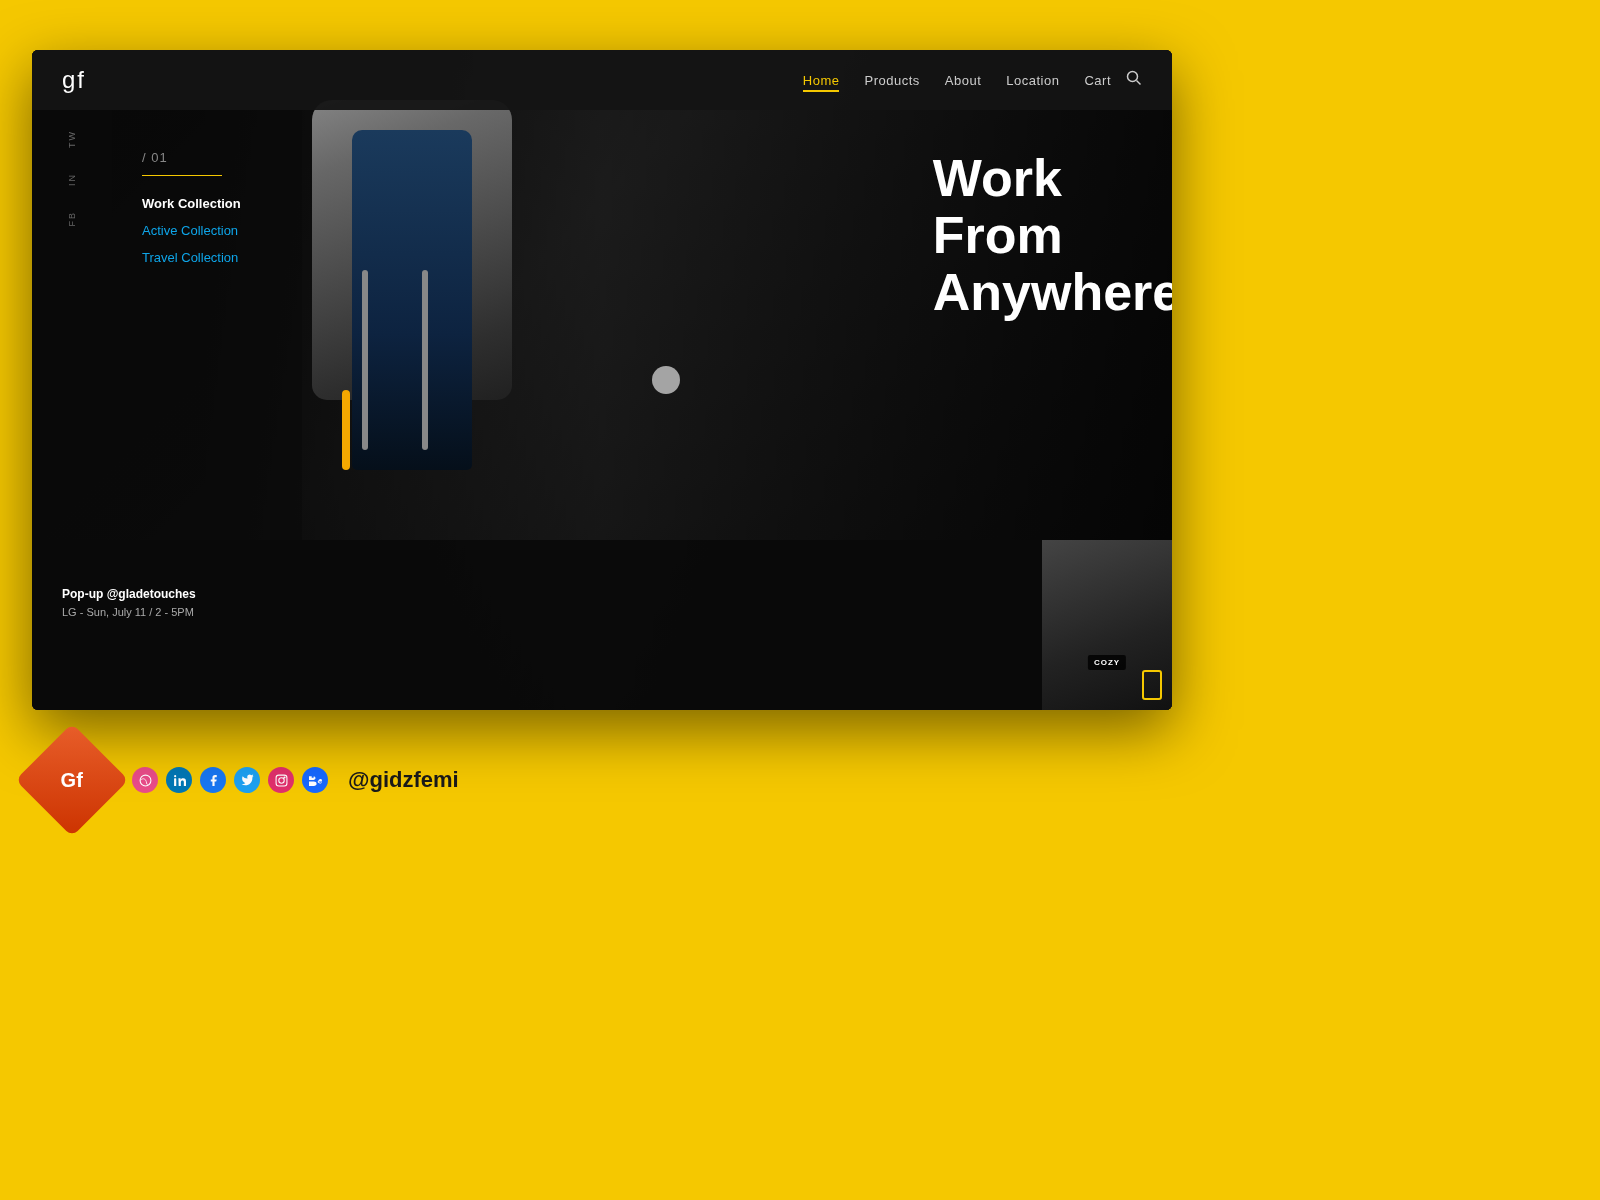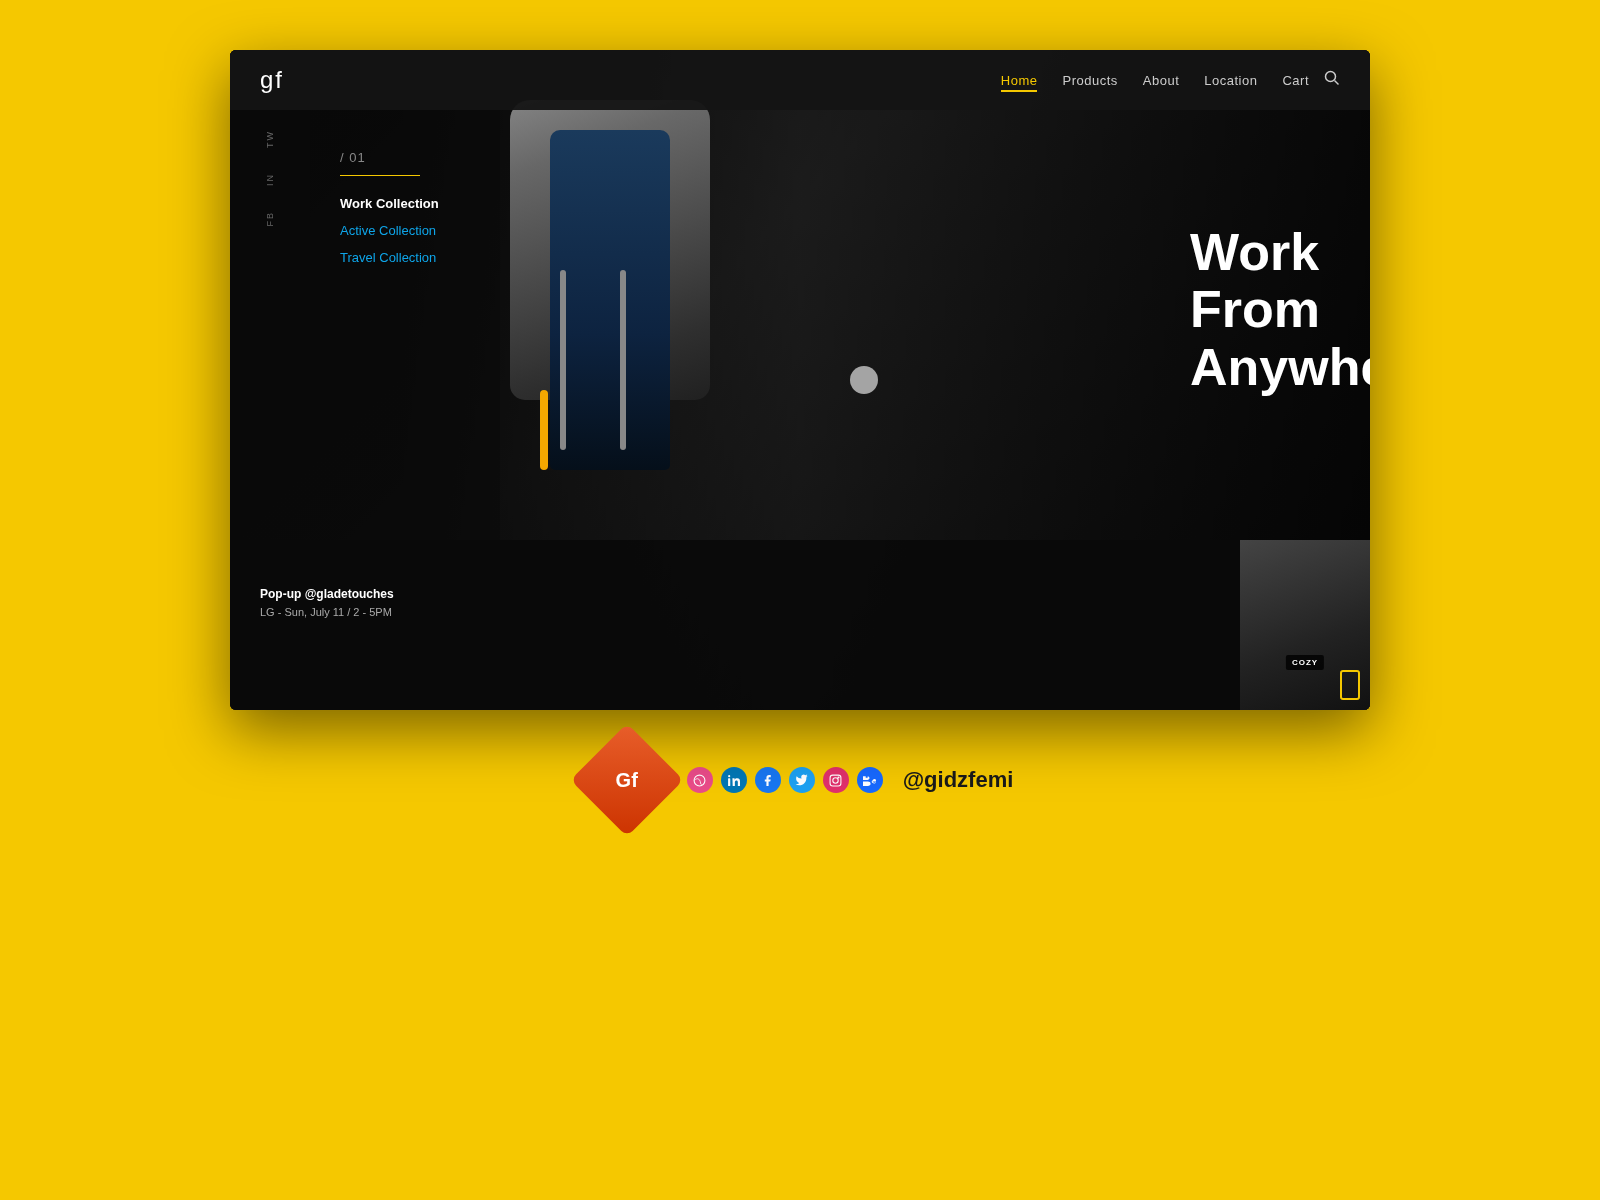--- a/index.html
+++ b/index.html
@@ -13,21 +13,20 @@
       align-items: center;
       justify-content: flex-start;
     }
 
     .outer-wrapper {
       width: 1536px;
       min-height: 1200px;
       background: #F5C800;
       display: flex;
       flex-direction: column;
-      align-items: center;
       padding: 50px 0 92px;
     }
 
     
     .browser-window {
       width: 1140px;
       height: 660px;
       background: #1a1a1a;
       border-radius: 6px;
       overflow: hidden;
@@ -153,21 +152,20 @@
     }
 
     .collection-item.inactive {
       color: #0ea5e9;
     }
 
     
     .hero-text {
       flex: 1;
       display: flex;
-      flex-direction: column;
       justify-content: center;
       padding: 40px 50px 40px 320px;
       position: absolute;
       right: 0;
       top: 0;
       width: 500px;
       height: 100%;
     }
 
     .hero-title {

